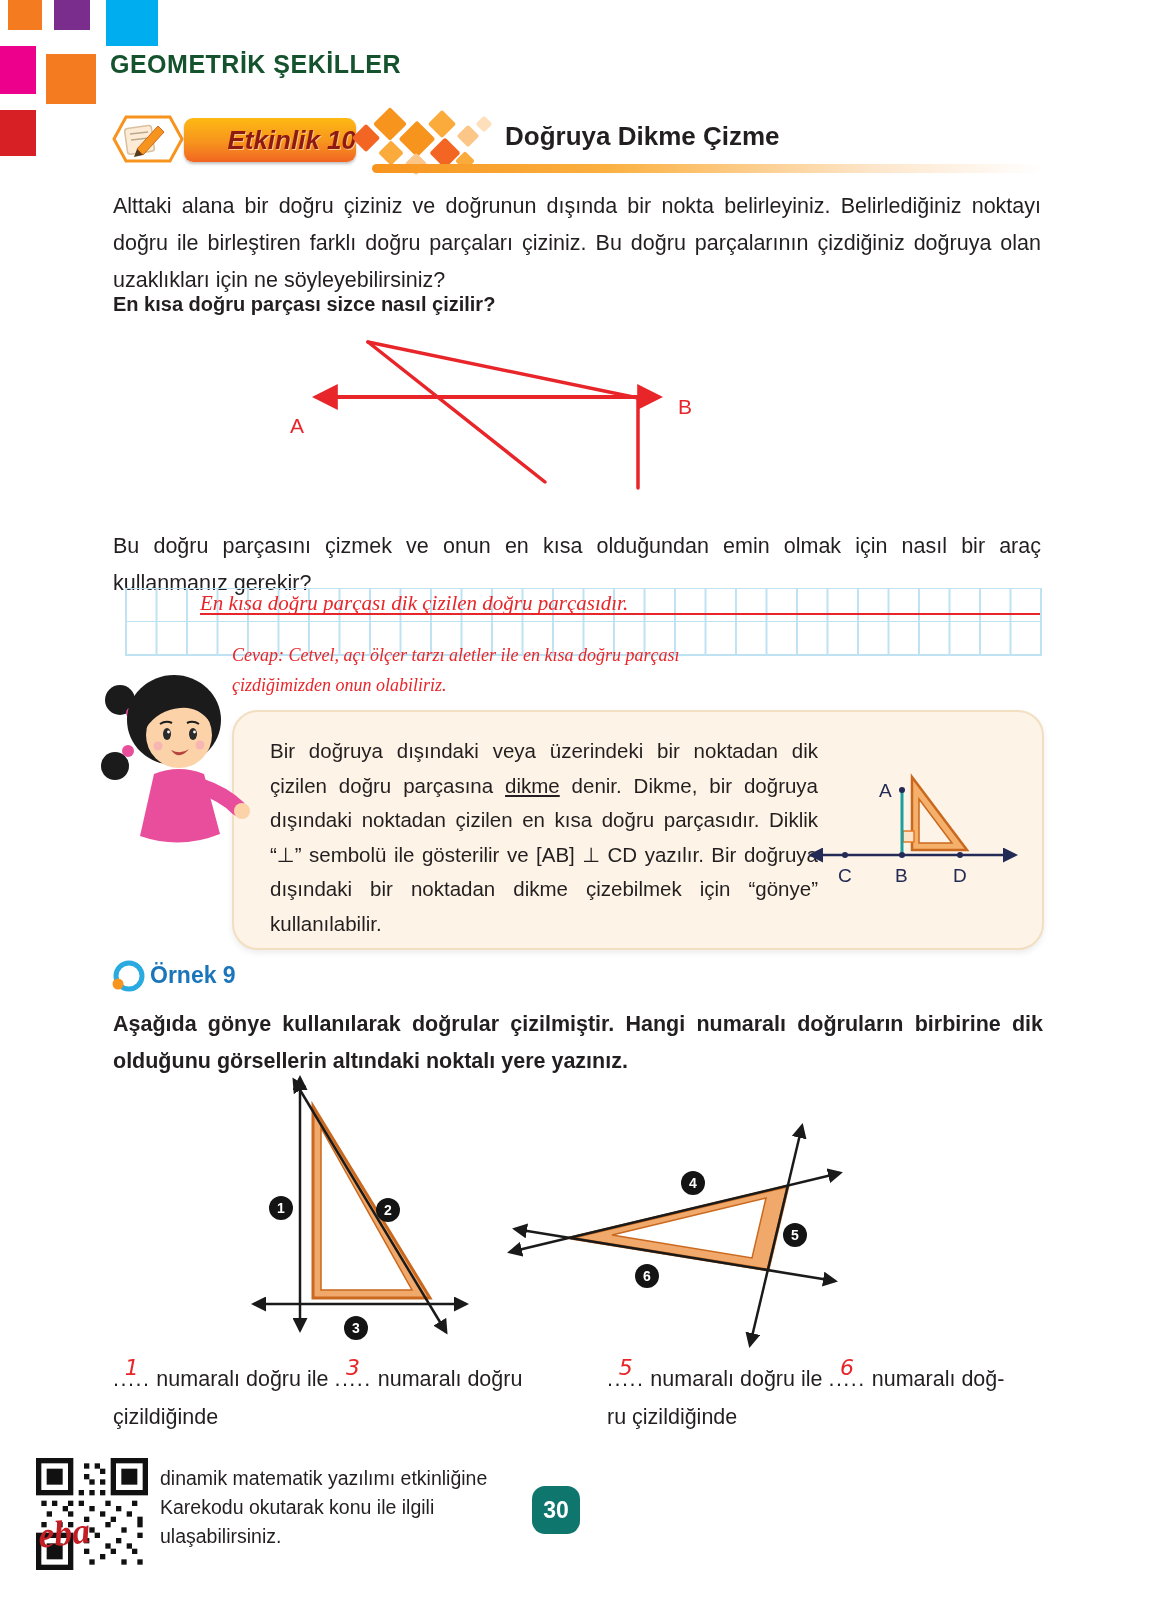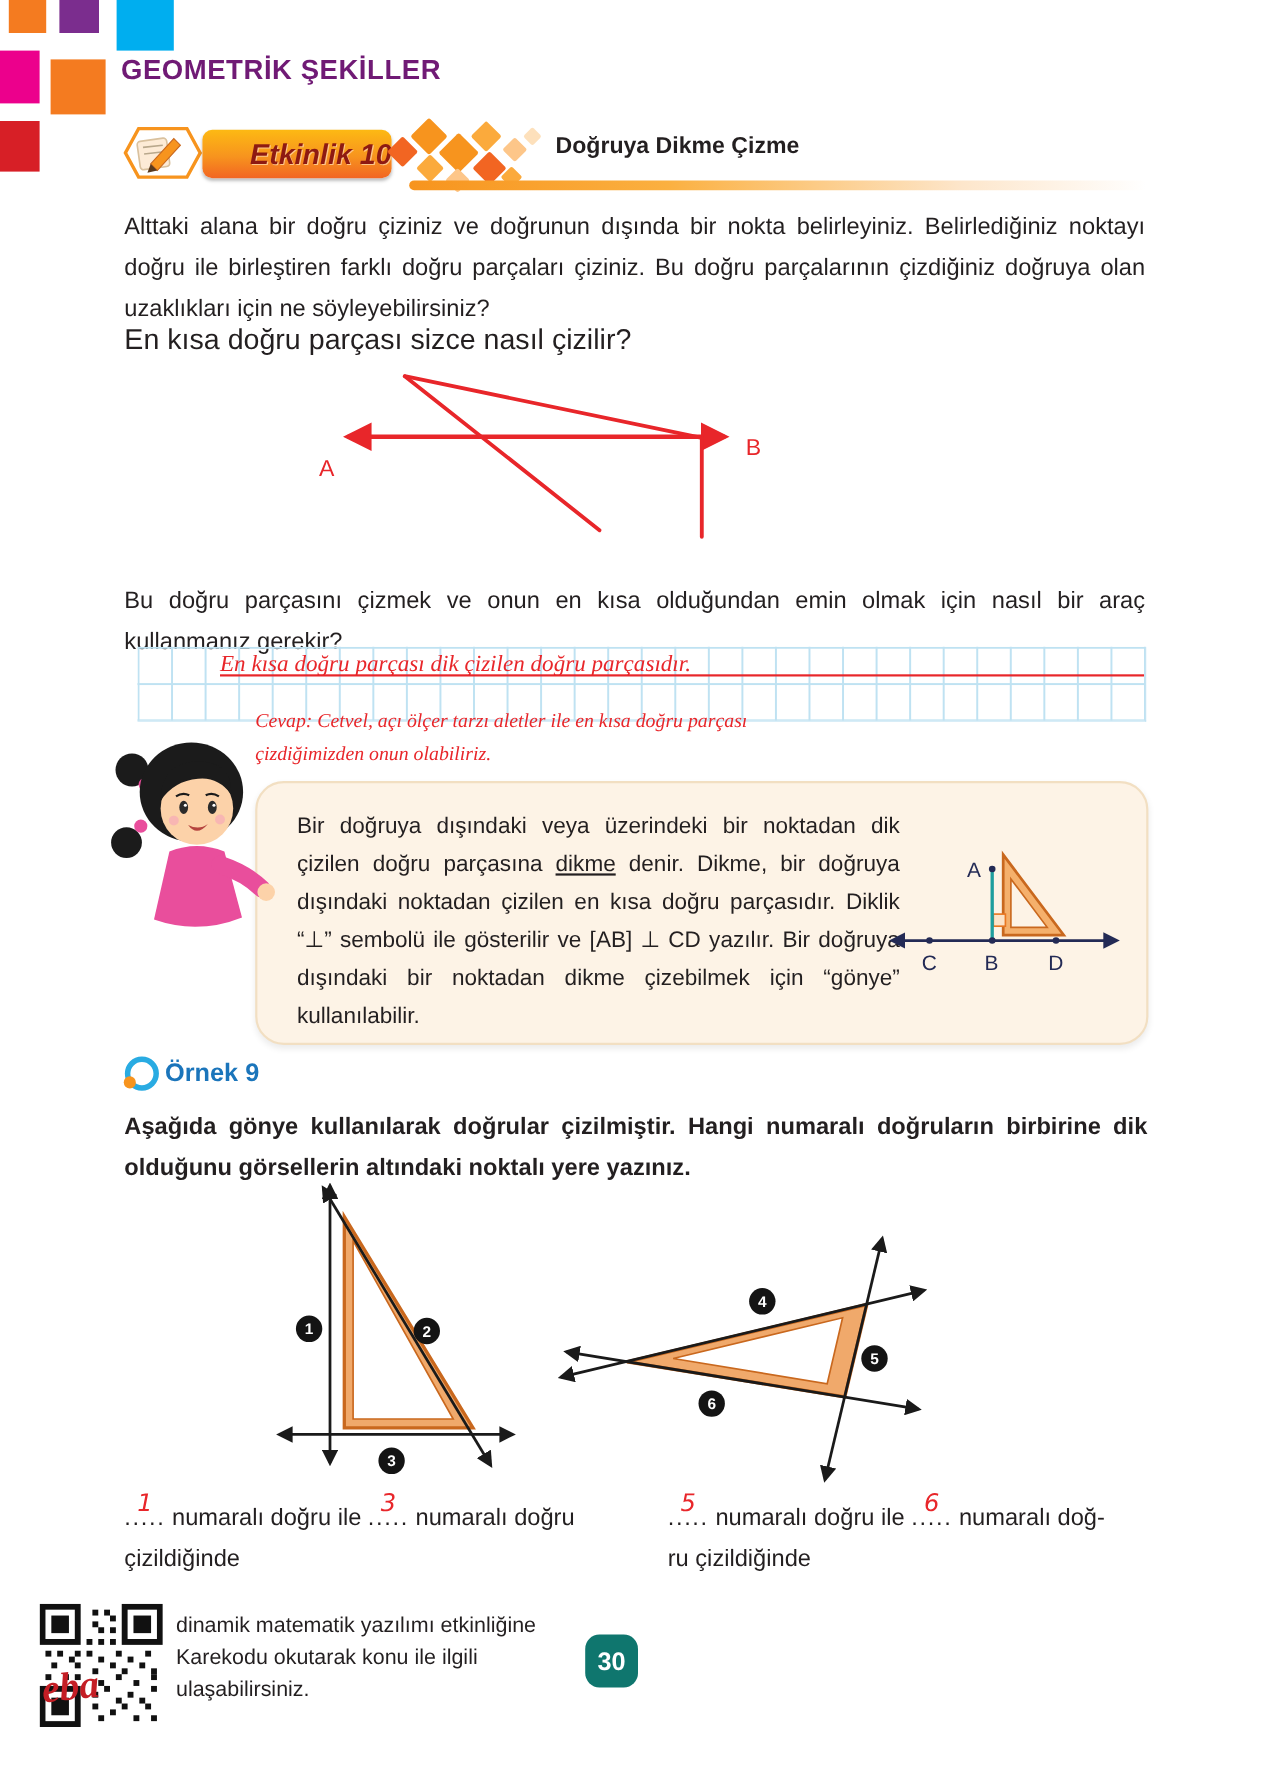--- a/index.html
+++ b/index.html
@@ -4,34 +4,34 @@
 <style>
   html,body{margin:0;padding:0;background:#e9e9e9;}
   body{font-family:"Liberation Sans",sans-serif;color:#231f20;}
   .page{position:relative;width:1151px;height:1624px;background:#fff;overflow:hidden;margin:0 auto;}
   .abs{position:absolute;}
 
   
   .sq{position:absolute;}
 
   
-  .header-title{left:110px;top:50px;font-size:25px;font-weight:bold;color:#701a75;letter-spacing:.5px;}
+  .header-title{left:110px;top:50px;font-size:25px;font-weight:bold;color:#14532d;letter-spacing:.5px;}
 
   
   .ribbon{left:184px;top:118px;width:172px;height:44px;background:linear-gradient(180deg,#FDB913,#F7941E 55%,#F26522);
           border-radius:9px;display:flex;align-items:center;justify-content:flex-end;box-shadow:0 2px 3px rgba(0,0,0,.25);}
   .ribbon span{font-size:26px;font-weight:bold;font-style:italic;color:#8E1A12;text-shadow:1px 1px 0 #FDC689;}
-  .activity-title{left:505px;top:121px;font-size:21px;font-weight:bold;color:#231f20;}
+  .activity-title{left:505px;top:121px;font-size:26px;font-weight:bold;color:#231f20;}
   .grad-bar{left:372px;top:164px;width:670px;height:9px;border-radius:5px;
             background:linear-gradient(90deg,#F7941E,#FBB040 35%,#FDE6CB 75%,#ffffff);}
   .diamond{position:absolute;transform:rotate(45deg);border-radius:2px;}
 
   
   .para{left:113px;top:188px;width:928px;font-size:21.5px;line-height:37px;text-align:justify;}
-  .bold-q{left:113px;top:293px;width:928px;font-size:26px;font-weight:normal;}
+  .bold-q{left:113px;top:293px;width:928px;font-size:20px;font-weight:bold;}
   .tool-q{left:113px;top:528px;width:928px;font-size:21.5px;line-height:37px;text-align:justify;}
 
   
   .grid{left:125px;top:588px;width:916px;height:67px;
         background-image:linear-gradient(#BFE2F2 1.5px,transparent 1.5px),linear-gradient(90deg,#BFE2F2 1.5px,transparent 1.5px);
         background-size:30.5px 33px;border-bottom:1.5px solid #BFE2F2;border-right:1.5px solid #BFE2F2;}
   .hand{font-family:Liberation Serif, serif;font-style:italic;color:#E8262A;}
   .grid-answer{left:200px;top:591px;font-size:21px;}
   .red-underline{left:200px;top:613px;width:840px;height:2px;background:#E8262A;}
   .cevap{left:232px;top:640px;font-size:18px;line-height:30px;}

